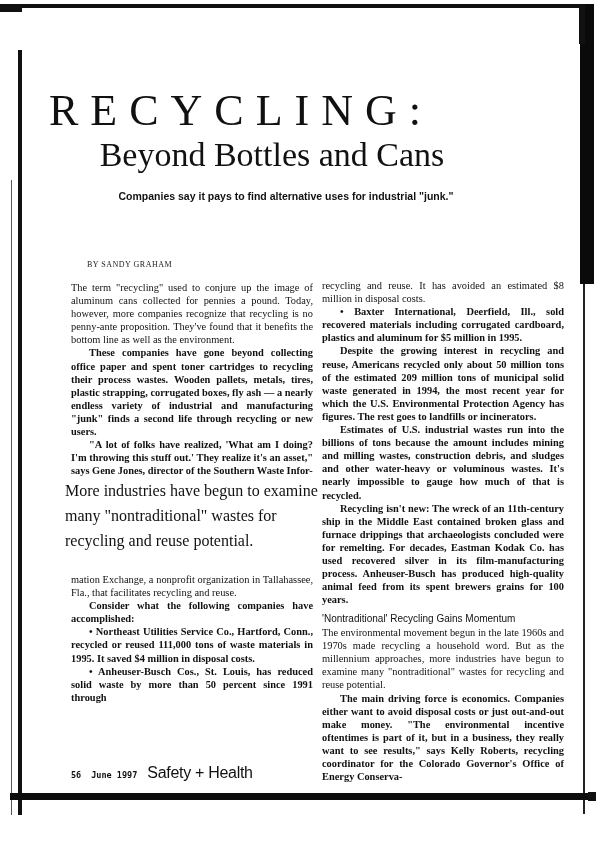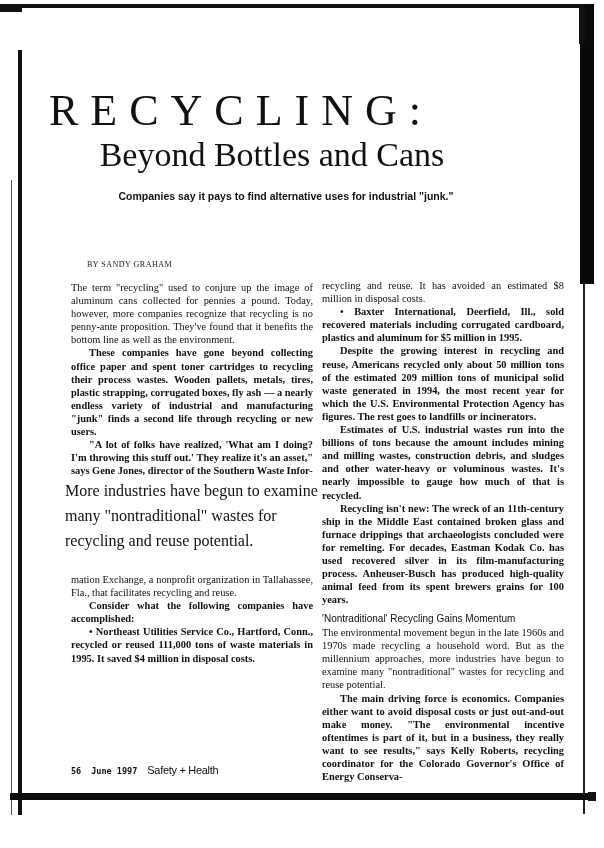--- a/index.html
+++ b/index.html
@@ -35,21 +35,21 @@
   .col-right-a { left: 322px; top: 279px; }
   .col-right-b { left: 322px; top: 612px; }
 
   .pullquote { position: absolute; left: 65px; width: 254px; top: 478px; text-align: left;
     font-size: 16px; line-height: 25px; color: #111; }
 
   .subhead { font-family: "Liberation Sans", sans-serif; font-weight: normal; font-size: 10px; margin: 0 0 1px 0; }
 
   .footer { position: absolute; left: 71px; top: 764px; font-size: 9px; display: flex; align-items: baseline; gap: 10px; }
   .footer .pg { font-family: "DejaVu Sans Mono", monospace; font-weight: bold; font-size: 8.5px; }
-  .footer .mag { font-family: "Liberation Sans Narrow", "Liberation Sans", sans-serif; font-size: 11px; letter-spacing: -0.3px; }
+  .footer .mag { font-family: "Liberation Sans Narrow", "Liberation Sans", sans-serif; font-size: 16px; letter-spacing: -0.3px; }
 </style>
 </head>
 <body>
 
 <div class="scan-top"></div>
 <div class="scan-top-left"></div>
 <div class="scan-right"></div>
 <div class="scan-right-top"></div>
 <div class="scan-right-thin"></div>
 <div class="scan-left"></div>
@@ -71,20 +71,21 @@
 <div class="pullquote">
   <div>More industries have begun to examine</div>
   <div>many "nontraditional" wastes for</div>
   <div>recycling and reuse potential.</div>
 </div>
 
 <div class="col col-left-b">
   <p>mation Exchange, a nonprofit organization in Tallahassee, Fla., that facilitates recycling and reuse.</p>
   <p class="ind">Consider what the following companies have accomplished:</p>
   <p class="ind">• Northeast Utilities Service Co., Hartford, Conn., recycled or reused 111,000 tons of waste materials in 1995. It saved $4 million in disposal costs.</p>
+  <p class="ind">• Anheuser-Busch Cos., St. Louis, has reduced solid waste by more than 50 percent since 1991 through</p>
 </div>
 
 <div class="col col-right-a">
   <p>recycling and reuse. It has avoided an estimated $8 million in disposal costs.</p>
   <p class="ind">• Baxter International, Deerfield, Ill., sold recovered materials including corrugated cardboard, plastics and aluminum for $5 million in 1995.</p>
   <p class="ind">Despite the growing interest in recycling and reuse, Americans recycled only about 50 million tons of the estimated 209 million tons of municipal solid waste generated in 1994, the most recent year for which the U.S. Environmental Protection Agency has figures. The rest goes to landfills or incinerators.</p>
   <p class="ind">Estimates of U.S. industrial wastes run into the billions of tons because the amount includes mining and milling wastes, construction debris, and sludges and other water-heavy or voluminous wastes. It's nearly impossible to gauge how much of that is recycled.</p>
   <p class="ind">Recycling isn't new: The wreck of an 11th-century ship in the Middle East contained broken glass and furnace drippings that archaeologists concluded were for remelting. For decades, Eastman Kodak Co. has used recovered silver in its film-manufacturing process. Anheuser-Busch has produced high-quality animal feed from its spent brewers grains for 100 years.</p>
 </div>
 

